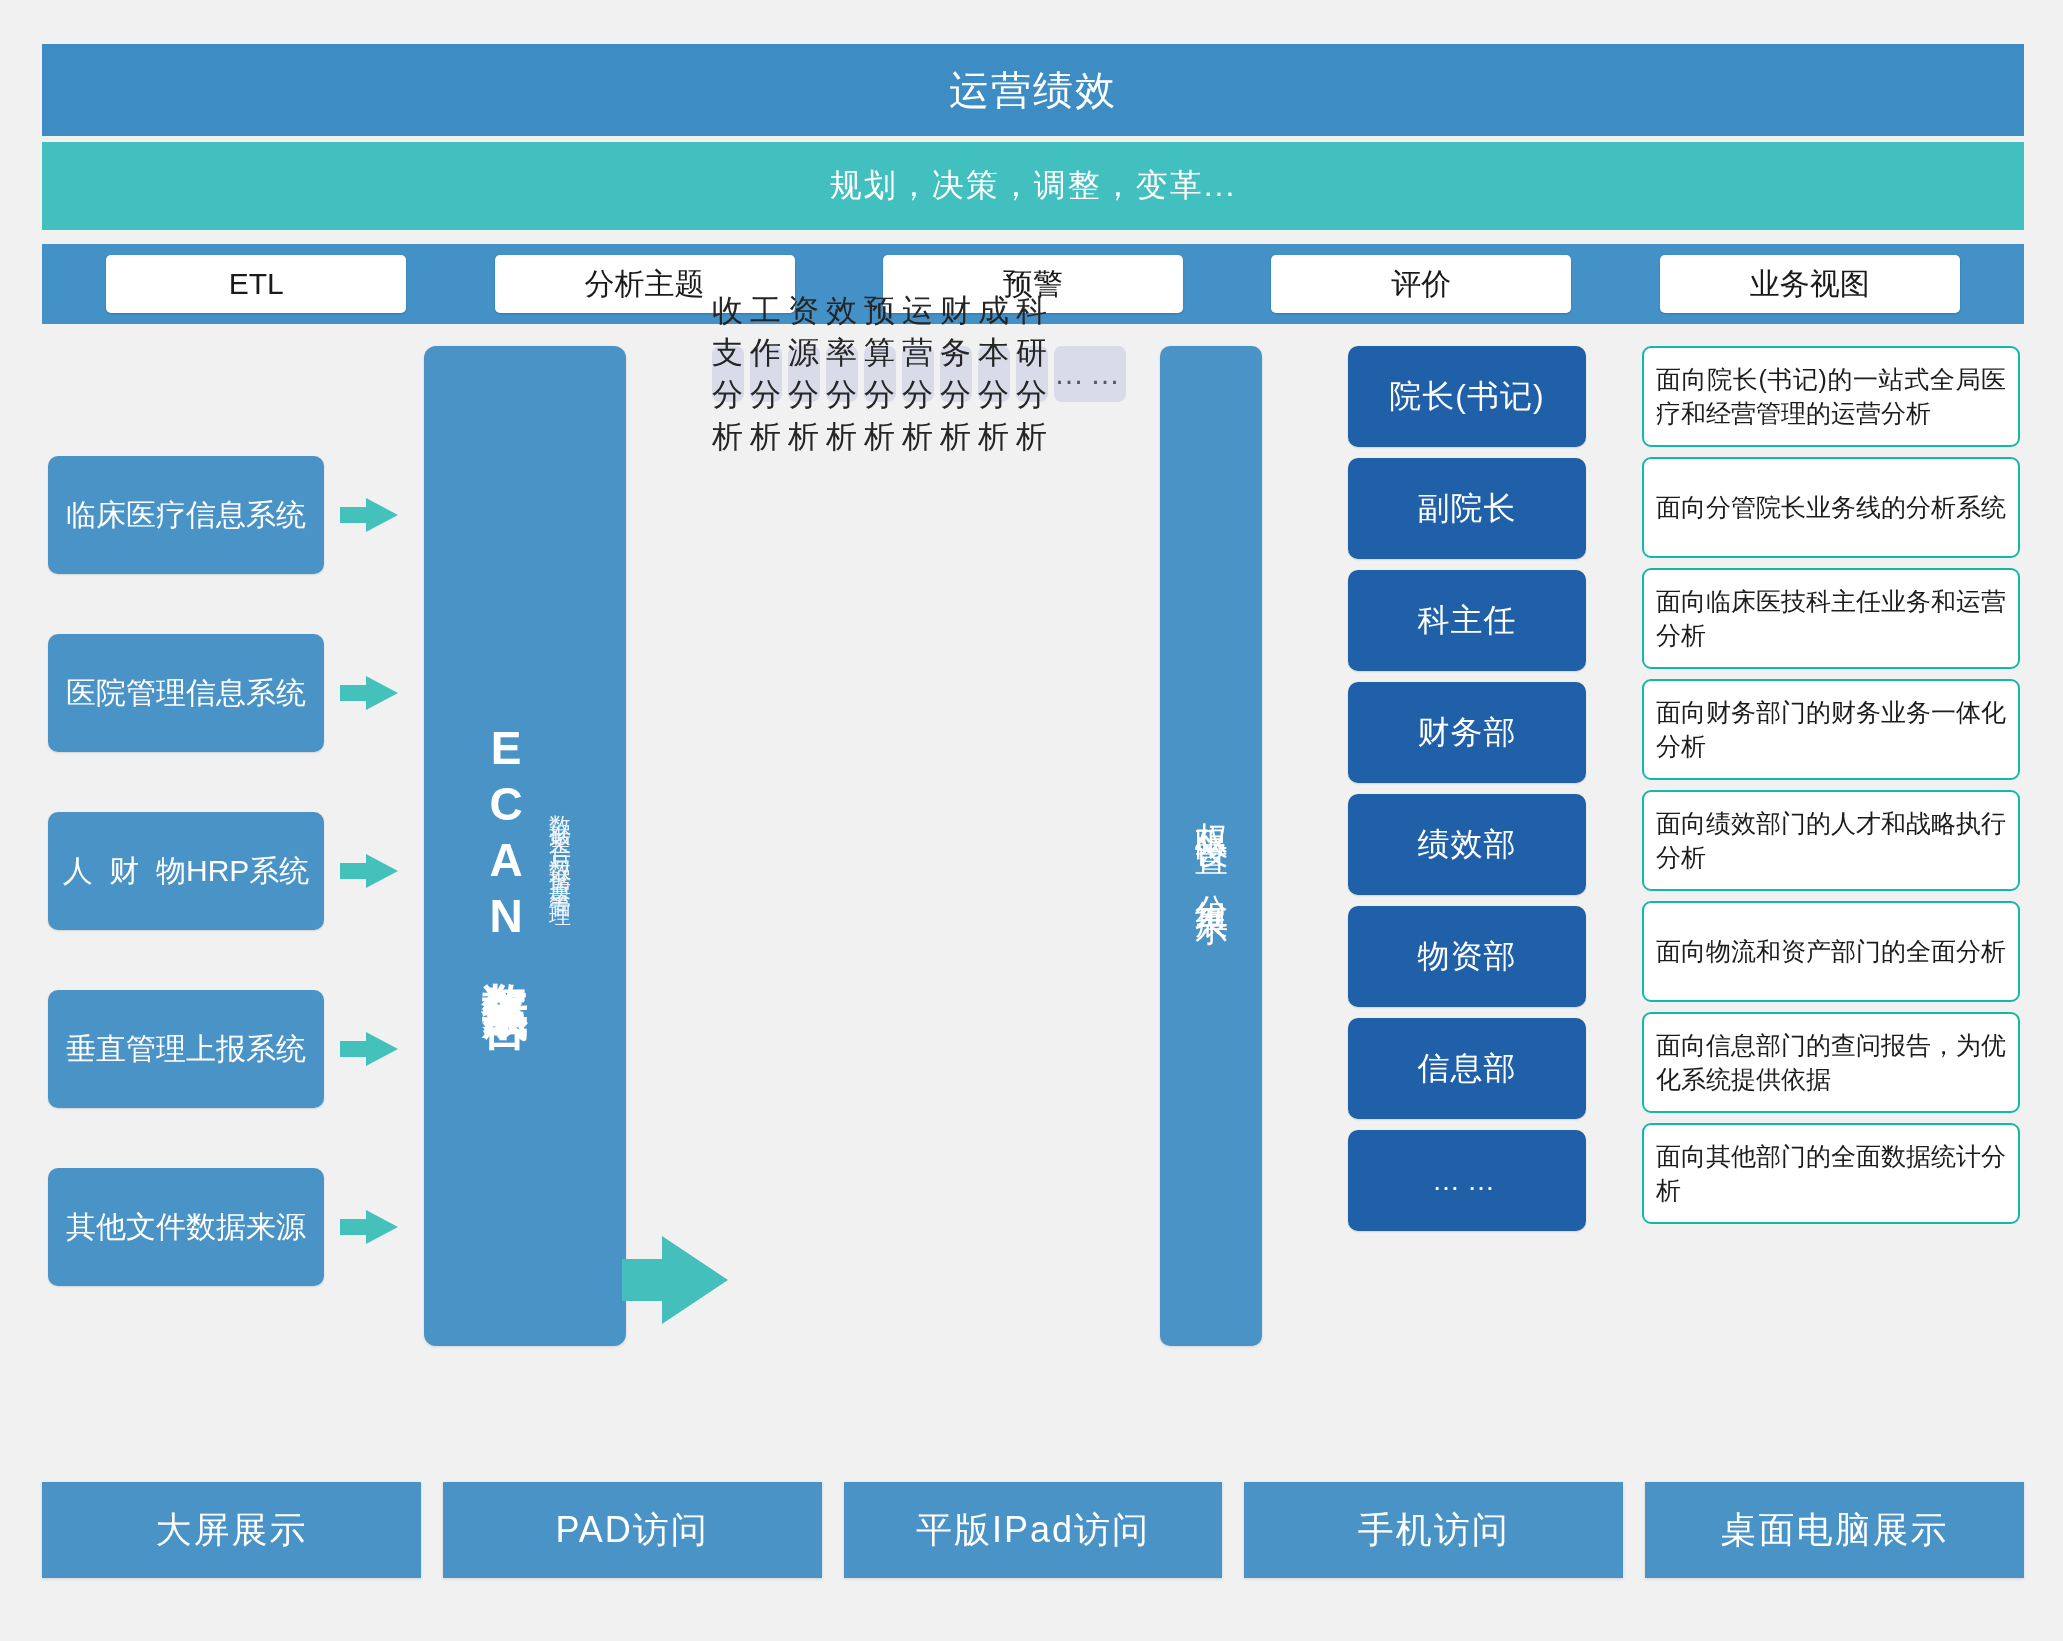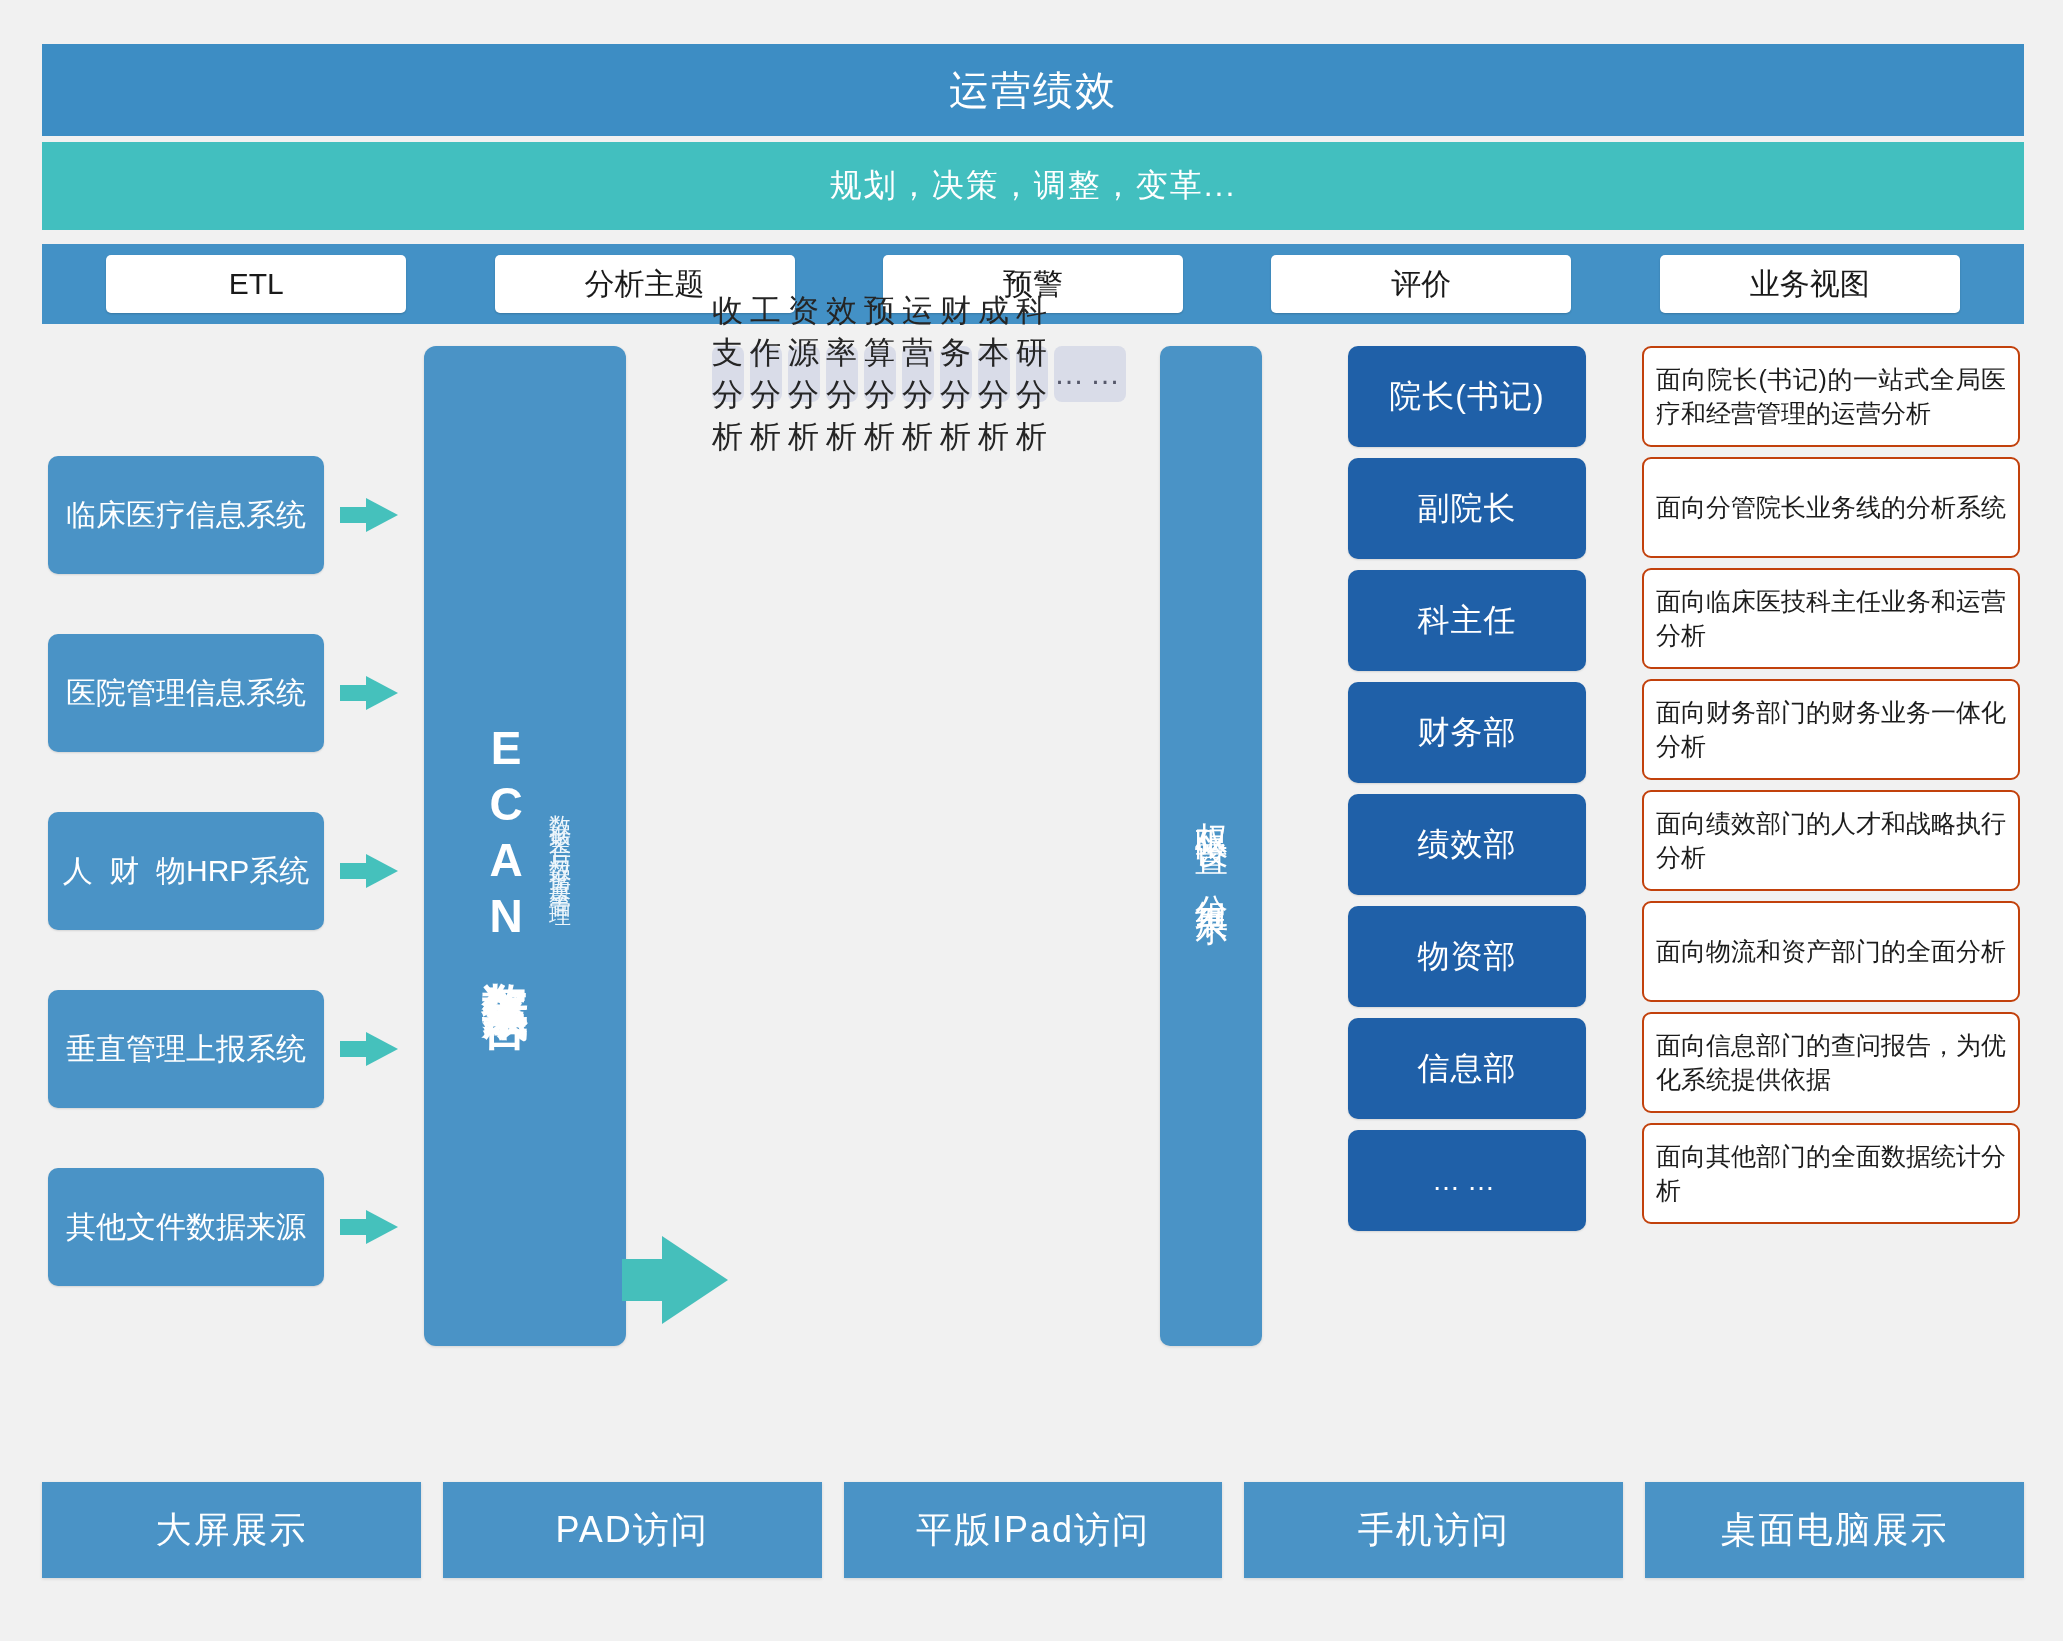--- a/index.html
+++ b/index.html
@@ -262,21 +262,21 @@
     left: 1642px;
     top: 10px;
     width: 378px;
     display: flex;
     flex-direction: column;
     gap: 10px;
   }
   .desc-box {
     height: 101px;
     background: #ffffff;
-    border: 2px solid #c2410c;
+    border: 2px solid #14b8a6;
     border-radius: 9px;
     display: flex;
     align-items: center;
     padding: 8px 12px;
     font-size: 25px;
     line-height: 1.34;
     color: #1c1c1c;
     text-align: justify;
   }
 

